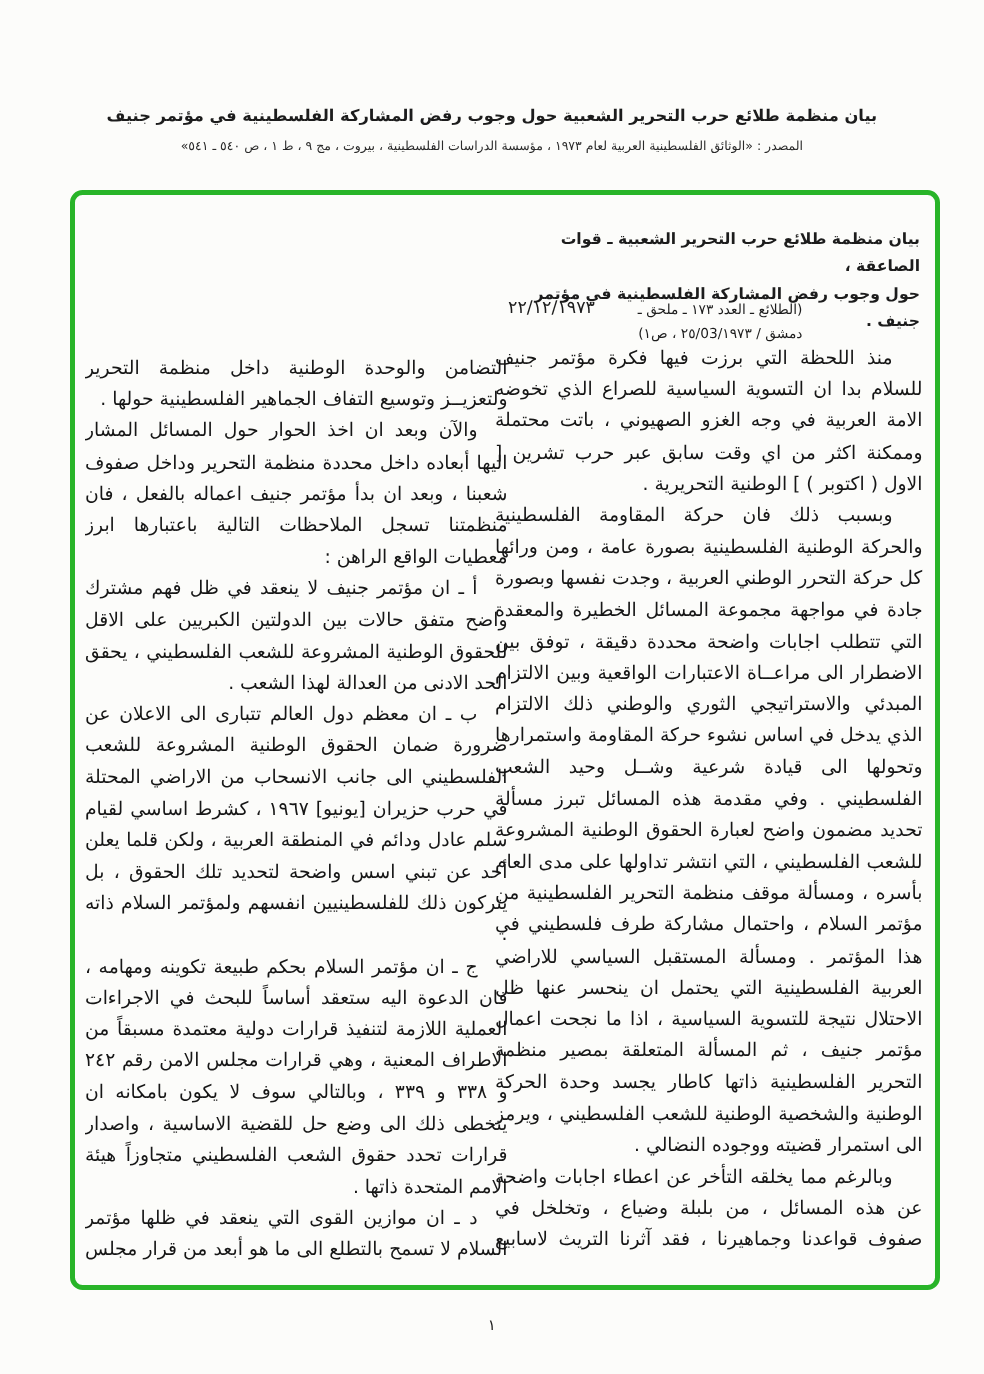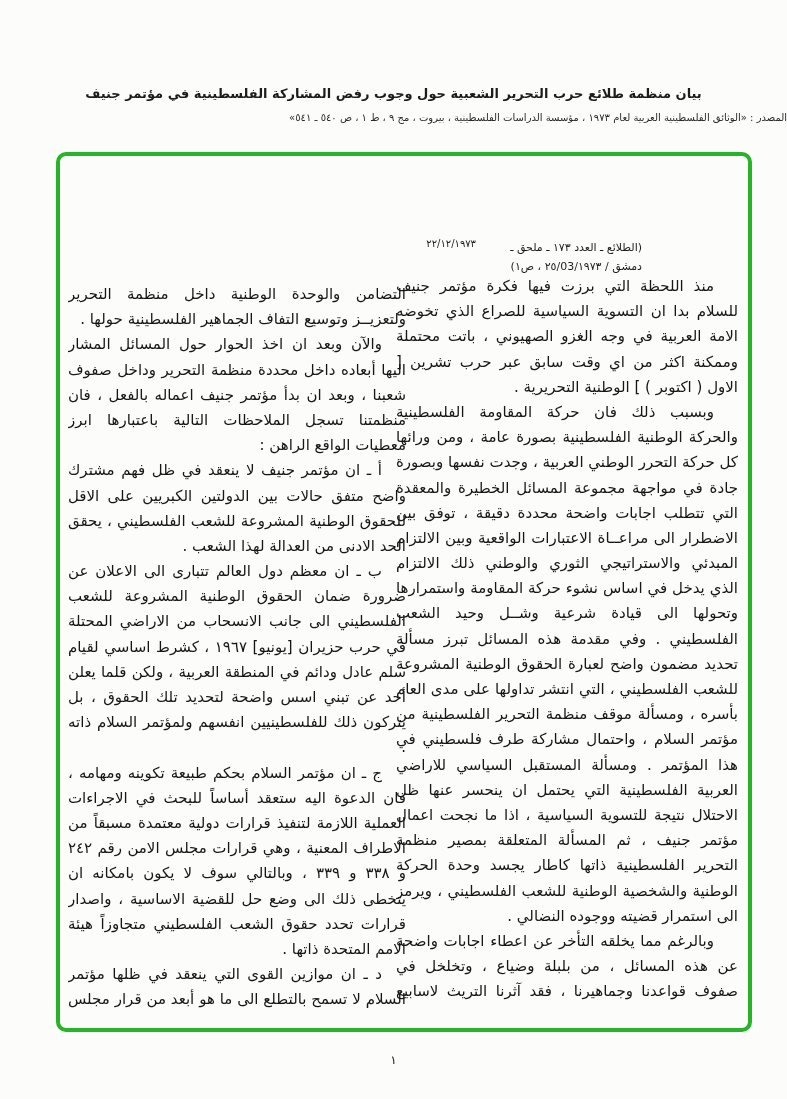--- a/index.html
+++ b/index.html
@@ -19,21 +19,21 @@
     top: 86px; left: 0; right: 0;
     text-align: center;
     direction: rtl;
     font-weight: bold;
     font-size: 13px;
     letter-spacing: 0.2px;
   }
   .source-line {
     position: absolute;
     top: 112px; left: 0; right: 0;
-    text-align: right;
+    text-align: center;
     direction: rtl;
     font-size: 10px;
     color: #2a2a2a;
   }
 
   .frame {
     position: absolute;
     left: 56px; top: 152px;
     width: 696px; height: 880px;
     border: 4px solid #28b428;
@@ -50,21 +50,21 @@
     text-align: right;
     font-weight: bold;
     font-size: 12.5px;
     line-height: 1.75;
   }
 
   .doc-date {
     position: absolute;
     top: 82px; right: 272px;
     direction: rtl;
-    font-size: 10px;
+    font-size: 14px;
   }
   .doc-ref {
     position: absolute;
     top: 82px; right: 106px;
     width: 170px;
     direction: rtl;
     font-size: 11px;
     line-height: 1.75;
   }
 
@@ -92,20 +92,24 @@
 <body>
 
 <div class="page">
 
   <div class="header-title">بيان منظمة طلائع حرب التحرير الشعبية حول وجوب رفض المشاركة الفلسطينية في مؤتمر جنيف</div>
 
   <div class="source-line">المصدر : «الوثائق الفلسطينية العربية لعام ١٩٧٣ ، مؤسسة الدراسات الفلسطينية ، بيروت ، مج ٩ ، ط ١ ، ص ٥٤٠ ـ ٥٤١»</div>
 
   <div class="frame" style="border-color: rgb(40, 180, 40);">
 
+    <div class="doc-title">
+      <div>بيان منظمة طلائع حرب التحرير الشعبية ـ قوات الصاعقة ،</div>
+      <div>حول وجوب رفض المشاركة الفلسطينية في مؤتمر جنيف .</div>
+    </div>
 
     <div class="doc-date">٢٢/١٢/١٩٧٣</div>
 
     <div class="doc-ref">
       <div>(الطلائع ـ العدد ١٧٣ ـ ملحق ـ</div>
       <div>دمشق / ٢٥/03/١٩٧٣ ، ص١)</div>
     </div>
 
     <div class="col col-right">
       <p class="indent">منذ اللحظة التي برزت فيها فكرة مؤتمر جنيف للسلام بدا ان التسوية السياسية للصراع الذي تخوضه الامة العربية في وجه الغزو الصهيوني ، باتت محتملة وممكنة اكثر من اي وقت سابق عبر حرب تشرين [ الاول ( اكتوبر ) ] الوطنية التحريرية .</p>

